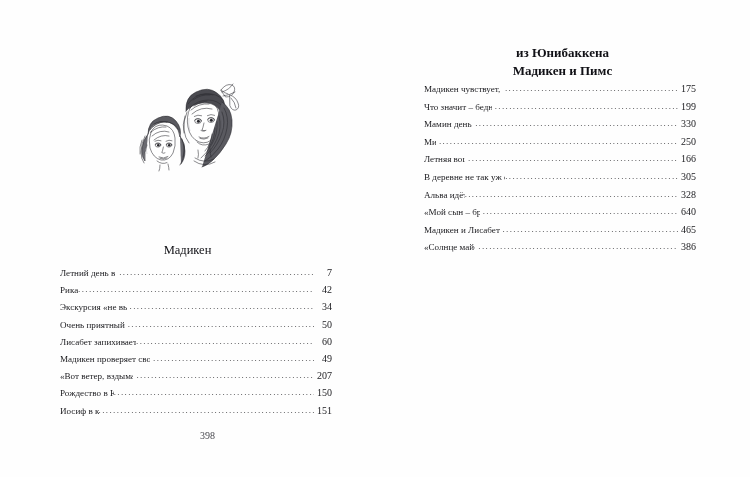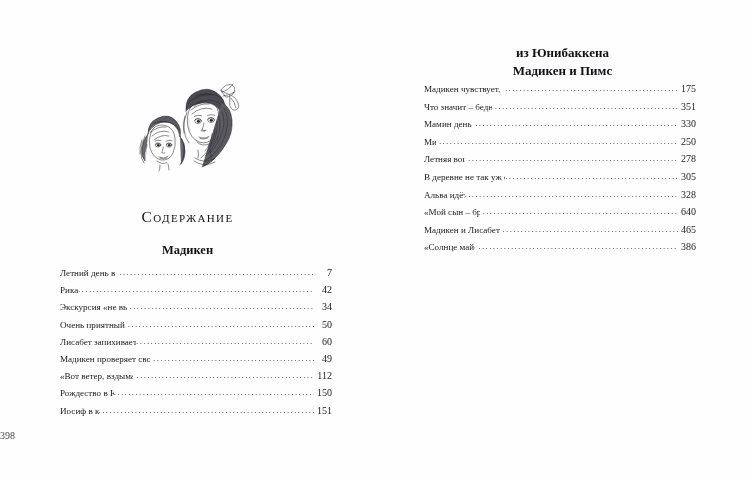--- a/index.html
+++ b/index.html
@@ -52,21 +52,21 @@
     font-variant: small-caps;
     font-family: "Liberation Serif", "DejaVu Serif", serif;
     color: #121216;
   }
 
   .section-title {
     position: absolute;
     left: 0;
     width: 375px;
     text-align: center;
-    font-weight: bold;
+    font-weight: normal;
     font-size: 12.5px;
     color: #111116;
   }
   .section-title.mad { top: 243px; }
 
   
   .right-page {
     position: absolute;
     left: 375px;
     top: 0;
@@ -141,23 +141,25 @@
     text-align: right;
     font-size: 10px;
   }
   .toc-row.gap .toc-dots { margin-left: 3px; }
 
   .folio {
     position: absolute;
     left: 0;
     top: 430px;
     width: 375px;
+    text-align: center;
     font-size: 10px;
     color: #46464c;
     font-family: "Liberation Serif", "DejaVu Serif", serif;
+    padding-left: 20px;
   }
 </style>
 </head>
 <body>
 
 <div class="page">
 
   <div class="left-page">
 
     <div class="illustration">
@@ -257,21 +259,20 @@
         <g stroke="#6e6e76" stroke-width="0.3" fill="none" opacity="0.75">
           <path d="M99 28 q6 10 6 22"></path>
           <path d="M102 32 q4 11 2 22"></path>
           <path d="M71 40 q-1 7 1 13"></path>
           <path d="M29 62 q-2 8 0 14"></path>
           <path d="M63 64 q2 8 0 14"></path>
         </g>
       </svg>
     </div>
 
-    <div class="contents-heading">Содержание</div>
 
     <div class="section-title mad">Мадикен</div>
 
     <ul class="toc left-toc">
       <li class="toc-row gap">
         <span class="toc-title">Летний день в Юнибаккене</span>
         <span class="toc-dots"></span>
         <span class="toc-page">7</span>
       </li>
       <li class="toc-row">
@@ -295,21 +296,21 @@
         <span class="toc-page">60</span>
       </li>
       <li class="toc-row gap">
         <span class="toc-title">Мадикен проверяет свои способности к ясновидению</span>
         <span class="toc-dots"></span>
         <span class="toc-page">49</span>
       </li>
       <li class="toc-row gap">
         <span class="toc-title">«Вот ветер, вздымая метель, налетел...»</span>
         <span class="toc-dots"></span>
-        <span class="toc-page">112</span>
+        <span class="toc-page">207</span>
       </li>
       <li class="toc-row">
         <span class="toc-title">Рождество в Юнибаккене</span>
         <span class="toc-dots"></span>
         <span class="toc-page">150</span>
       </li>
       <li class="toc-row">
         <span class="toc-title">Иосиф в колодце</span>
         <span class="toc-dots"></span>
         <span class="toc-page">151</span>
@@ -328,36 +329,36 @@
 
     <ul class="toc right-toc">
       <li class="toc-row gap">
         <span class="toc-title">Мадикен чувствует, как в ней играет жизнь</span>
         <span class="toc-dots"></span>
         <span class="toc-page">175</span>
       </li>
       <li class="toc-row gap">
         <span class="toc-title">Что значит – бедность беззащитна?</span>
         <span class="toc-dots"></span>
-        <span class="toc-page">351</span>
+        <span class="toc-page">199</span>
       </li>
       <li class="toc-row gap">
         <span class="toc-title">Мамин день рождения</span>
         <span class="toc-dots"></span>
         <span class="toc-page">330</span>
       </li>
       <li class="toc-row gap">
         <span class="toc-title">Мия</span>
         <span class="toc-dots"></span>
         <span class="toc-page">250</span>
       </li>
       <li class="toc-row gap">
         <span class="toc-title">Летняя вошебойка</span>
         <span class="toc-dots"></span>
-        <span class="toc-page">278</span>
+        <span class="toc-page">166</span>
       </li>
       <li class="toc-row">
         <span class="toc-title">В деревне  не так уж опасно, как думает мама</span>
         <span class="toc-dots"></span>
         <span class="toc-page">305</span>
       </li>
       <li class="toc-row">
         <span class="toc-title">Альва идёт на бал</span>
         <span class="toc-dots"></span>
         <span class="toc-page">328</span>

